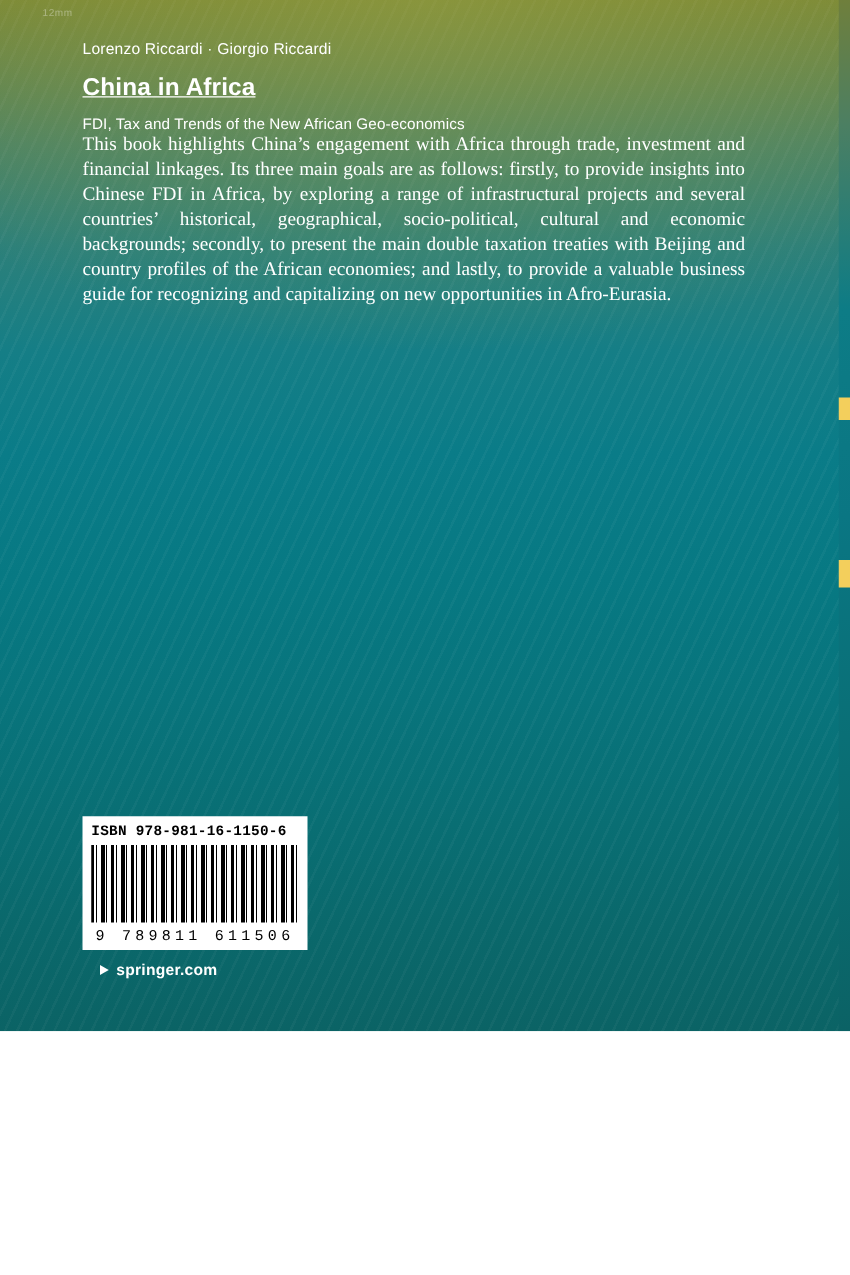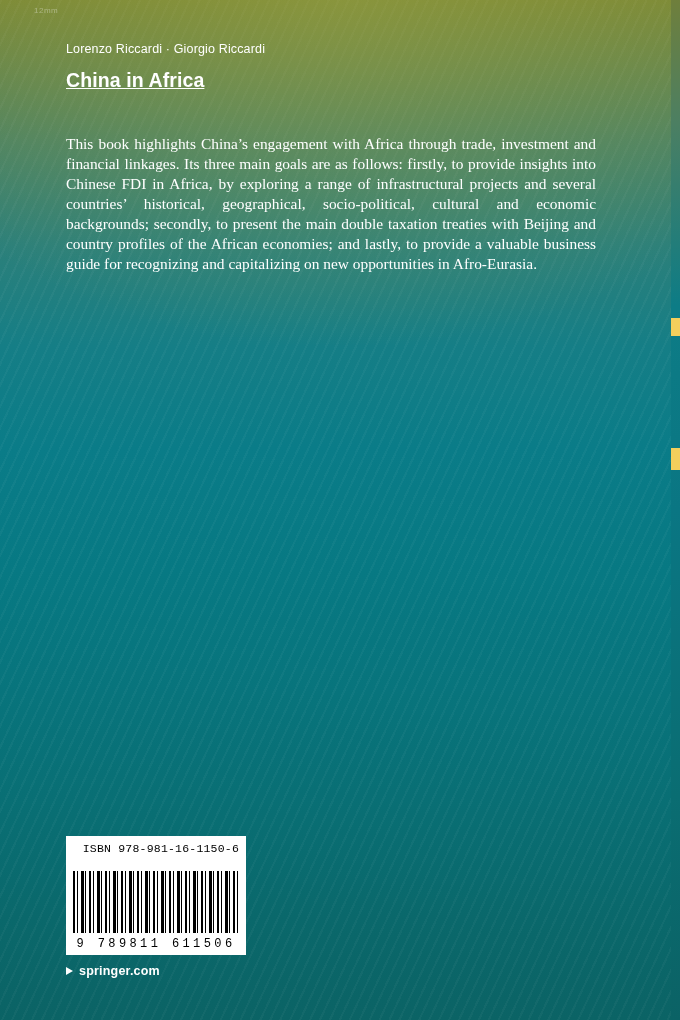--- a/index.html
+++ b/index.html
@@ -6,21 +6,21 @@
     margin: 0;
     padding: 0;
     background: #ffffff;
   }
   body {
     font-family: "Liberation Sans", sans-serif;
   }
   .cover {
     position: relative;
     width: 680px;
-    height: 1020px;
+    height: 825px;
     overflow: hidden;
     background:
       linear-gradient(to bottom,
         rgba(122,136,54,1) 0%,
         rgba(104,134,74,1) 6%,
         rgba(76,131,100,1) 14%,
         rgba(44,128,122,1) 24%,
         rgba(21,126,134,1) 34%,
         rgba(10,124,136,1) 44%,
         rgba(7,121,131,1) 56%,
@@ -86,41 +86,40 @@
     letter-spacing: 0.5px;
     z-index: 3;
   }
 
   .content {
     position: relative;
     z-index: 3;
     padding: 0 66px;
   }
   .authors {
-    margin-top: 42px;
+    margin-top: 32px;
     font-size: 12.5px;
     color: #ffffff;
     letter-spacing: 0.15px;
   }
   .title {
     margin-top: 13px;
     font-size: 19.5px;
     font-weight: bold;
     color: #ffffff;
     letter-spacing: 0.1px;
     text-decoration: underline;
   }
   .subtitle {
     margin-top: 10px;
     font-size: 12.2px;
     color: #ffffff;
     letter-spacing: 0.1px;
   }
   .blurb {
-    margin-top: 42px;
     width: 530px;
     font-family: "Liberation Serif", serif;
     font-size: 15.4px;
     line-height: 1.30;
     color: #ffffff;
     text-align: justify;
   }
 
   
   .barcode-block {
@@ -130,24 +129,25 @@
     width: 180px;
     background: #ffffff;
     padding: 6px 7px 4px 7px;
     box-sizing: border-box;
     z-index: 6;
   }
   .isbn-text {
     font-family: "Liberation Mono", monospace;
     font-size: 11.5px;
     color: #000000;
-    text-align: right;
+    text-align: left;
     letter-spacing: 0.2px;
-    margin-bottom: 16px;
+    margin-bottom: 4px;
     white-space: nowrap;
+    font-weight: bold;
   }
   .bars {
     height: 62px;
     width: 100%;
     background-image: repeating-linear-gradient(
       to right,
       #000 0px, #000 2px, #fff 2px, #fff 4px,
       #000 4px, #000 5px, #fff 5px, #fff 8px,
       #000 8px, #000 11px, #fff 11px, #fff 12px,
       #000 12px, #000 13px, #fff 13px, #fff 16px);
@@ -156,21 +156,21 @@
     font-family: "Liberation Mono", monospace;
     font-size: 12px;
     color: #000000;
     letter-spacing: 3.4px;
     text-align: center;
     margin-top: 4px;
     white-space: nowrap;
   }
   .springer {
     position: absolute;
-    left: 66px;
+    left: 80px;
     bottom: 42px;
     display: flex;
     align-items: center;
     gap: 6px;
     z-index: 6;
   }
   .springer .tri {
     width: 0; height: 0;
     border-left: 7px solid #ffffff;
     border-top: 4.5px solid transparent;
@@ -190,20 +190,21 @@
 
   <div class="corner-mark">12mm</div>
 
   <div class="spine-edge"></div>
   <div class="spine-tick t1"></div>
   <div class="spine-tick t2"></div>
 
   <div class="content">
     <div class="authors">Lorenzo Riccardi · Giorgio Riccardi</div>
     <div class="title">China in Africa</div>
+    <div class="subtitle">FDI, Tax and Trends of the New African Geo-economics</div>
     <div class="blurb">This book highlights China’s engagement with Africa through trade, investment and financial linkages. Its three main goals are as follows: firstly, to provide insights into Chinese FDI in Africa, by exploring a range of infrastructural projects and several countries’ historical, geographical, socio-political, cultural and economic backgrounds; secondly, to present the main double taxation treaties with Beijing and country profiles of the African economies; and lastly, to provide a valuable business guide for recognizing and capitalizing on new opportunities in Afro-Eurasia.</div>
   </div>
 
   <div class="barcode-block">
     <div class="isbn-text">ISBN  978-981-16-1150-6</div>
     <div class="bars"></div>
     <div class="barcode-digits">9 789811 611506</div>
   </div>
 
   <div class="springer">

